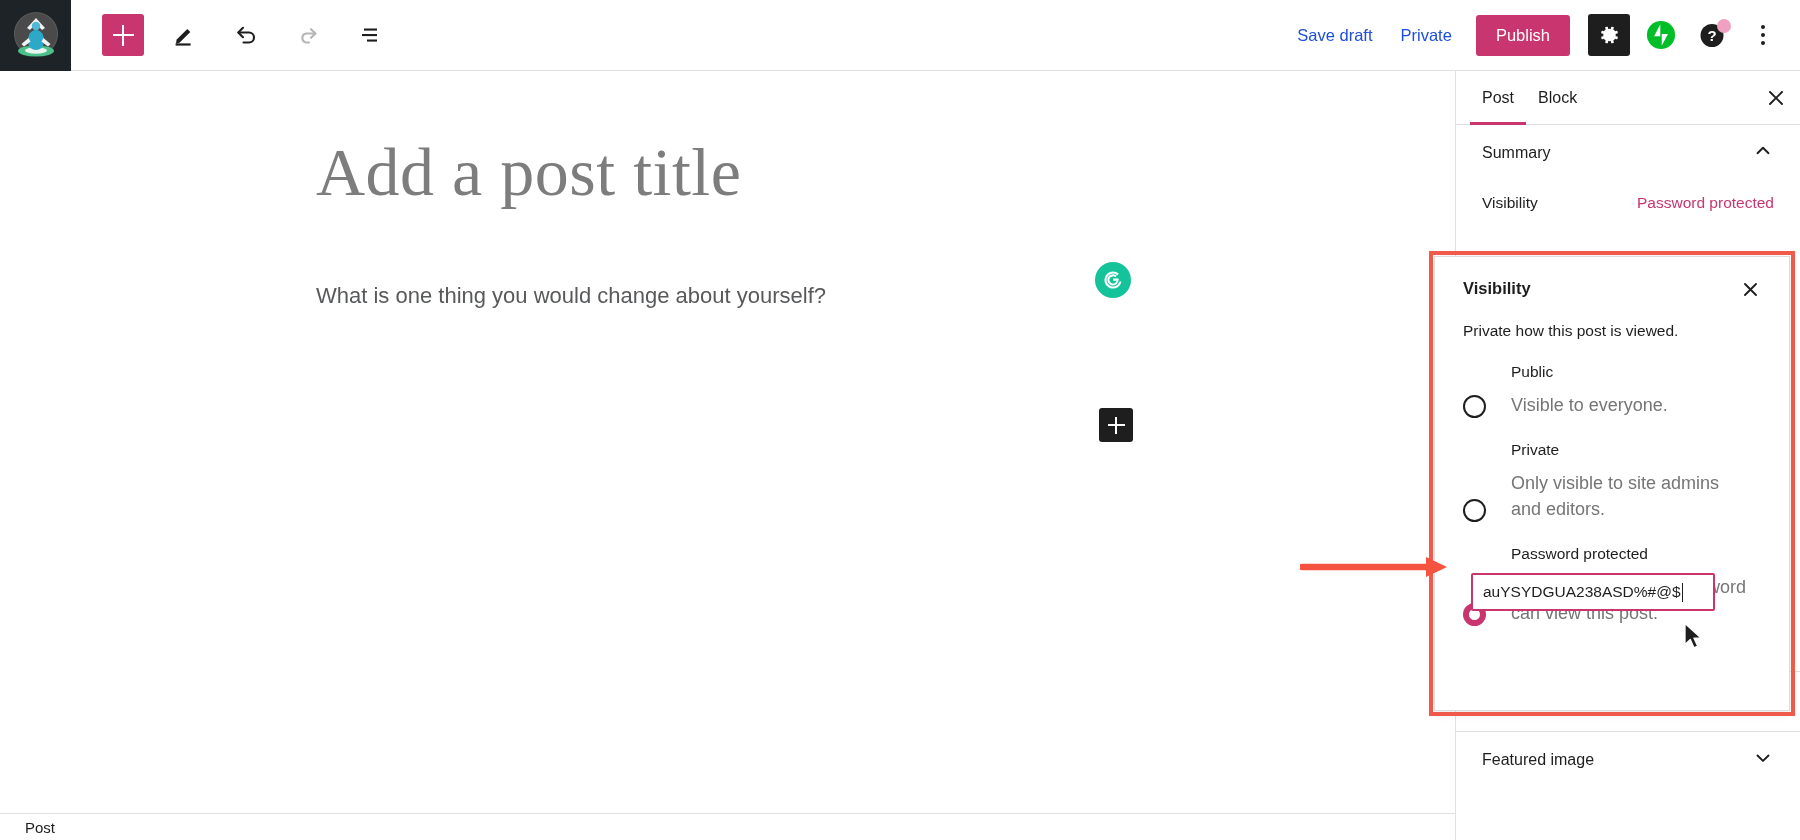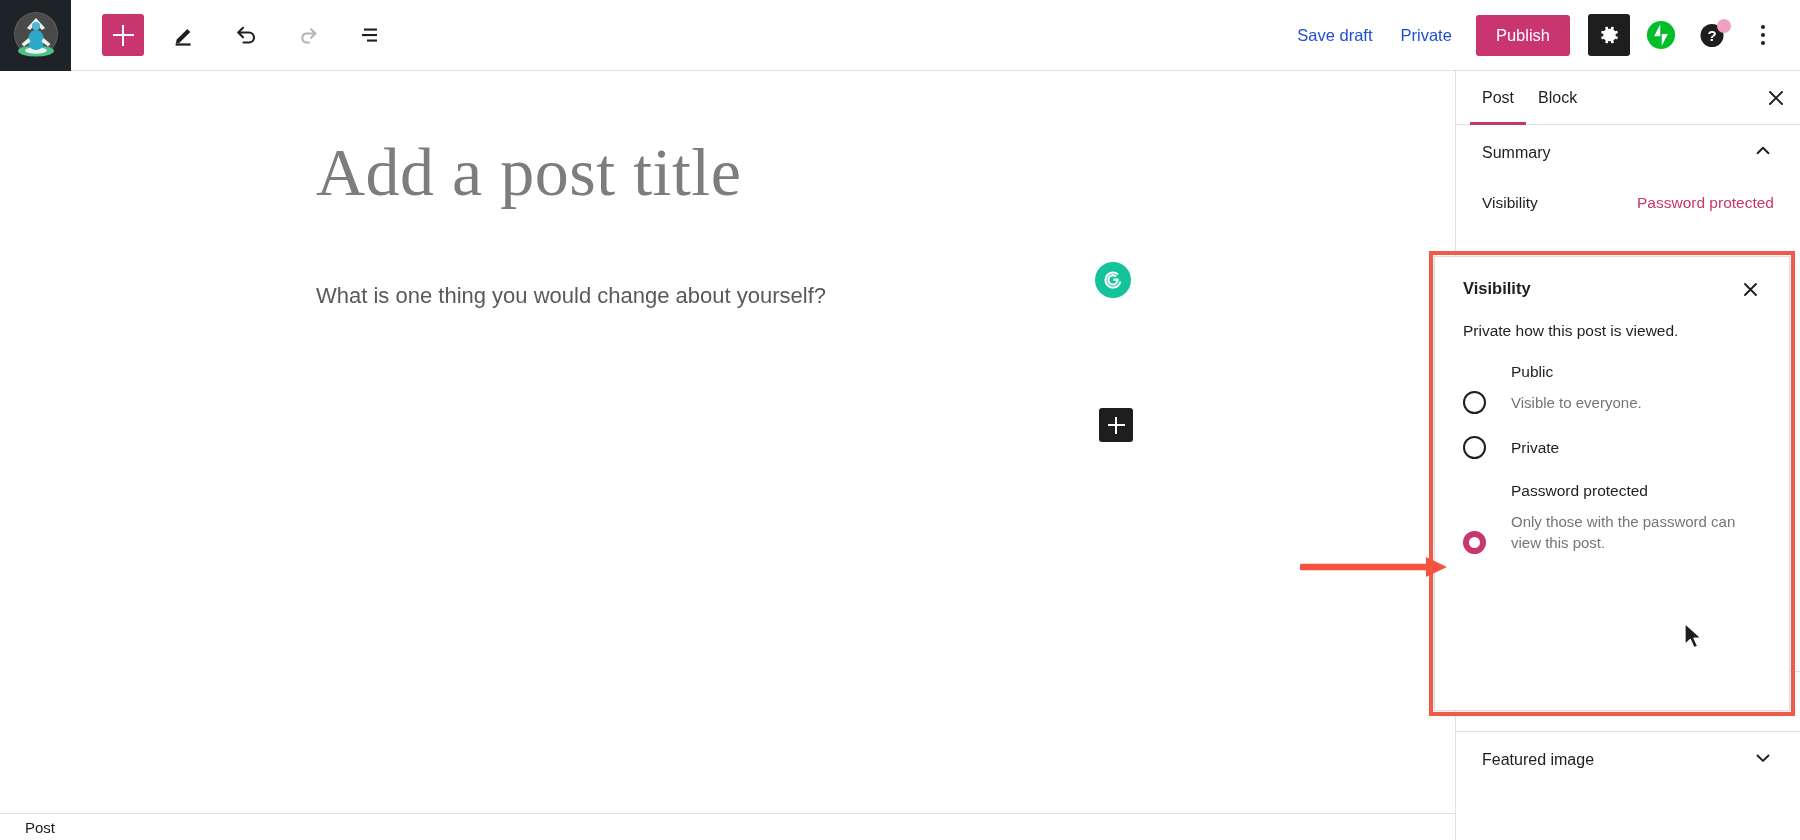--- a/index.html
+++ b/index.html
@@ -220,21 +220,21 @@
     border: 2.2px solid #1e1e1e; flex: 0 0 23px;
     margin-top: 0px; background: #fff;
     display: flex; align-items: center; justify-content: center;
   }
   .radio-outer.checked {
     border-color: #c9356e; border-width: 6px; background: #fff;
   }
   .radio-text { margin-left: 25px; }
   .radio-label { font-size: 15.5px; color: #1e1e1e; line-height: 1.35; }
   .radio-help {
-    font-size: 15px; color: #757575; line-height: 1.45;
+    font-size: 18px; color: #757575; line-height: 1.45;
     margin-top: 9px; max-width: 238px;
   }
   .pw-input {
     position: absolute; left: 36px; top: 316px;
     width: 244px; height: 38px;
     border: 2px solid #c9356e; border-radius: 2px;
     background: #fff;
     display: flex; align-items: center;
     padding: 0 10px;
   }
@@ -453,32 +453,37 @@
         <span class="radio-text">
           <span class="radio-label">Public</span>
           <div class="radio-help">Visible to everyone.</div>
         </span>
       </div>
 
       <div class="radio-row">
         <span class="radio-outer"></span>
         <span class="radio-text">
           <span class="radio-label">Private</span>
+          <div class="radio-help">Only visible to site admins and editors.</div>
         </span>
       </div>
 
       <div class="radio-row">
         <span class="radio-outer checked"></span>
         <span class="radio-text">
           <span class="radio-label">Password protected</span>
           <div class="radio-help">Only those with the password can view this post.</div>
         </span>
       </div>
     </div>
 
+    <div class="pw-input">
+      <span>auYSYDGUA238ASD%#@$</span>
+        <span class="caret"></span>
+    </div>
   </div>
 
   <div class="annot-box"></div>
 
   <svg class="annot-arrow" viewBox="0 0 150 30">
     <line x1="2" y1="15" x2="128" y2="15" stroke="#f4533f" stroke-width="6.5" stroke-linecap="round"></line>
     <path d="M126 5 L147 15 L126 25 Z" fill="#f4533f"></path>
   </svg>
 
   <svg class="cursor-ptr" width="22" height="30" viewBox="0 0 22 30">

